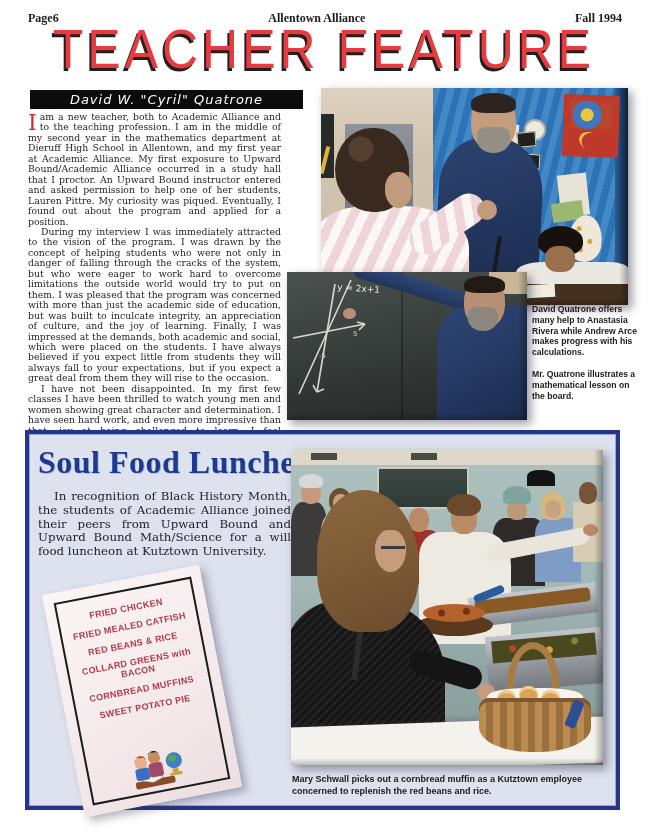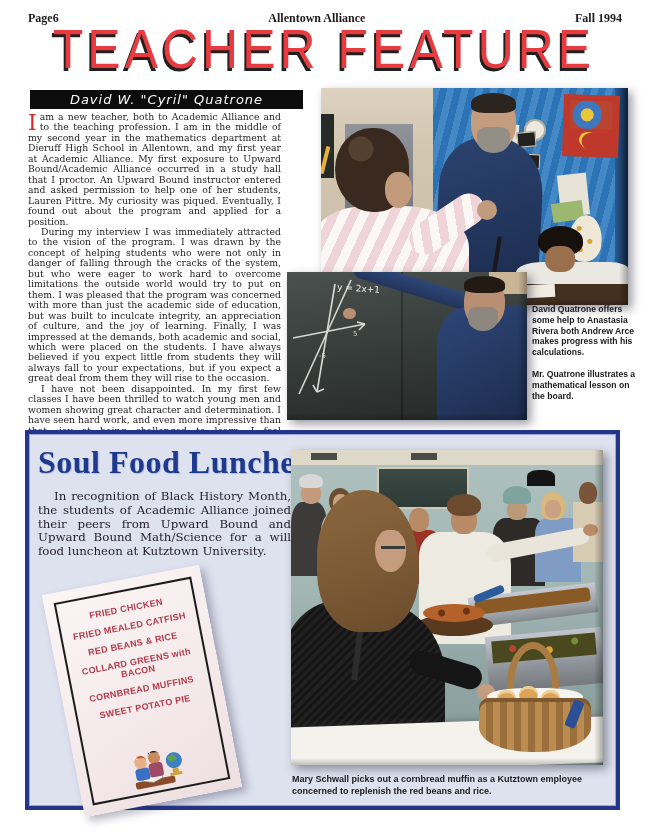--- a/index.html
+++ b/index.html
@@ -344,21 +344,21 @@
     <div class="ab bt-hand"></div>
     <div class="ab bt-head">
       <div class="ab bt-hair"></div>
       <div class="ab bt-beard"></div>
     </div>
     <div class="curl-r"></div>
     <div class="curl-b"></div>
   </div>
 
   <div class="photo-captions">
-    <p>David Quatrone offers some help to Anastasia Rivera both Andrew Arce makes progress with his calculations.</p>
+    <p>David Quatrone offers many help to Anastasia Rivera while Andrew Arce makes progress with his calculations.</p>
     <p>Mr. Quatrone illustrates a mathematical lesson on the board.</p>
   </div>
 
   <div class="luncheon-box">
     <div class="luncheon-title">Soul Food Luncheon</div>
     <div class="luncheon-body">In recognition of Black History Month, the students of Academic Alliance joined their peers from Upward Bound and Upward Bound Math/Science for a will food luncheon at Kutztown University.</div>
 
     <div class="menu-paper">
       <div class="menu-frame"></div>
       <div class="menu-list">

